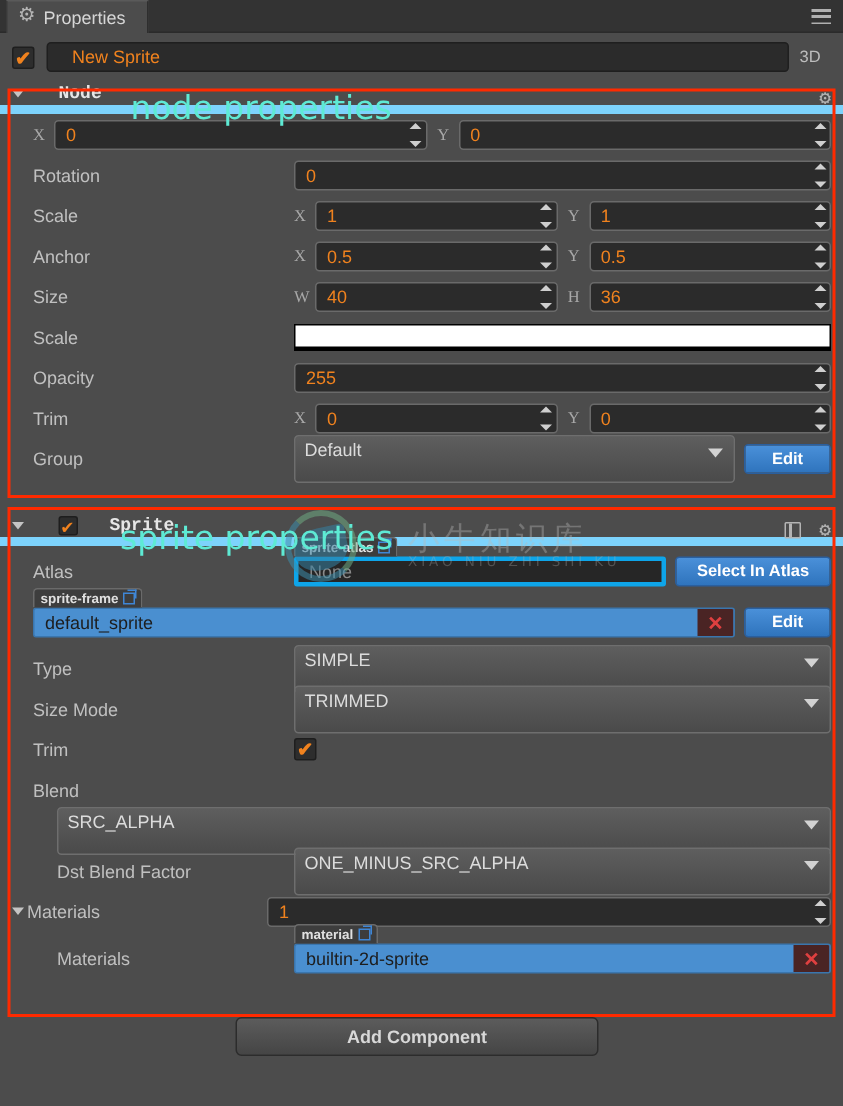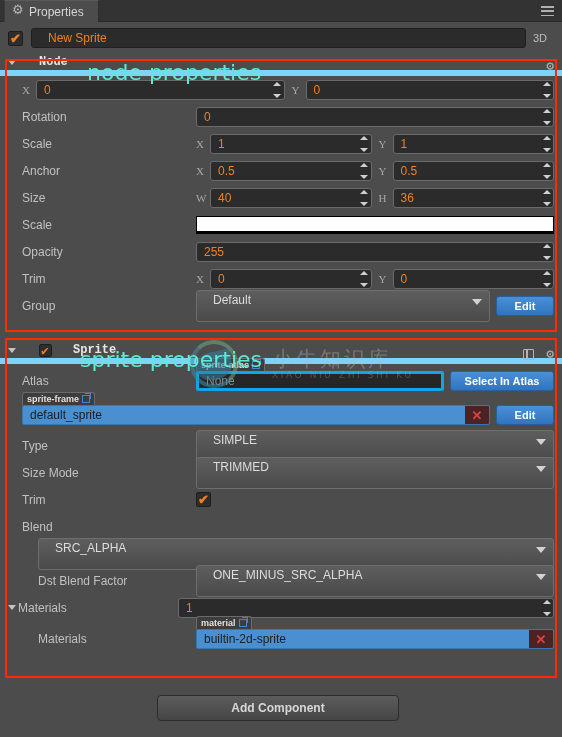--- a/index.html
+++ b/index.html
@@ -122,21 +122,21 @@
 
   .colorfield {
     height: 18px; flex: 1 1 auto; background: #ffffff;
     border: 1px solid #000; border-bottom: 3px solid #000;
   }
 
   .ddown {
     height: 32px; flex: 1 1 auto; border-radius: 3px;
     background: linear-gradient(#5e5e5e, #4a4a4a);
     border: 1px solid #6e6e6e; color: #dcdcdc; font-size: 12px;
-    line-height: 18px; padding: 0 20px 0 16px; position: relative;
+    line-height: 18px; padding: 0 20px 0 6px; position: relative;
     white-space: nowrap; overflow: hidden;
   }
   .ddown::after {
     content: ""; position: absolute; right: 7px; top: 8px;
     border-left: 5px solid transparent; border-right: 5px solid transparent;
     border-top: 6px solid #d2d2d2;
   }
   .btn-blue {
     height: 20px; min-width: 58px; border-radius: 3px;
     background: linear-gradient(#4a90d9, #2f74bd);
@@ -168,21 +168,21 @@
   .asset-field.empty { background: #262626; border: 3px solid #0ea5e9; color: #8a8a8a; }
   .asset-field.filled { background: #4a8fd0; border: 1px solid #3a76ae; color: #1d1d1d; }
   .asset-clear {
     margin-left: auto; width: 24px; height: 100%; background: #4a2424;
     color: #e04040; font-size: 13px; font-weight: bold;
     display: flex; align-items: center; justify-content: center; flex: 0 0 auto;
   }
 
   
   .addcomp {
-    position: absolute; left: 157px; top: 695px; width: 242px; height: 26px;
+    position: absolute; left: 157px; top: 678px; width: 242px; height: 26px;
     border-radius: 4px; background: linear-gradient(#5c5c5c, #454545);
     border: 1px solid #2c2c2c;
     display: flex; align-items: center; justify-content: center;
     color: #d8d8d8; font-size: 12px; font-weight: bold;
   }
 
   
   .anno-box {
     position: absolute; border: 2px solid #ff2a00; pointer-events: none;
   }

